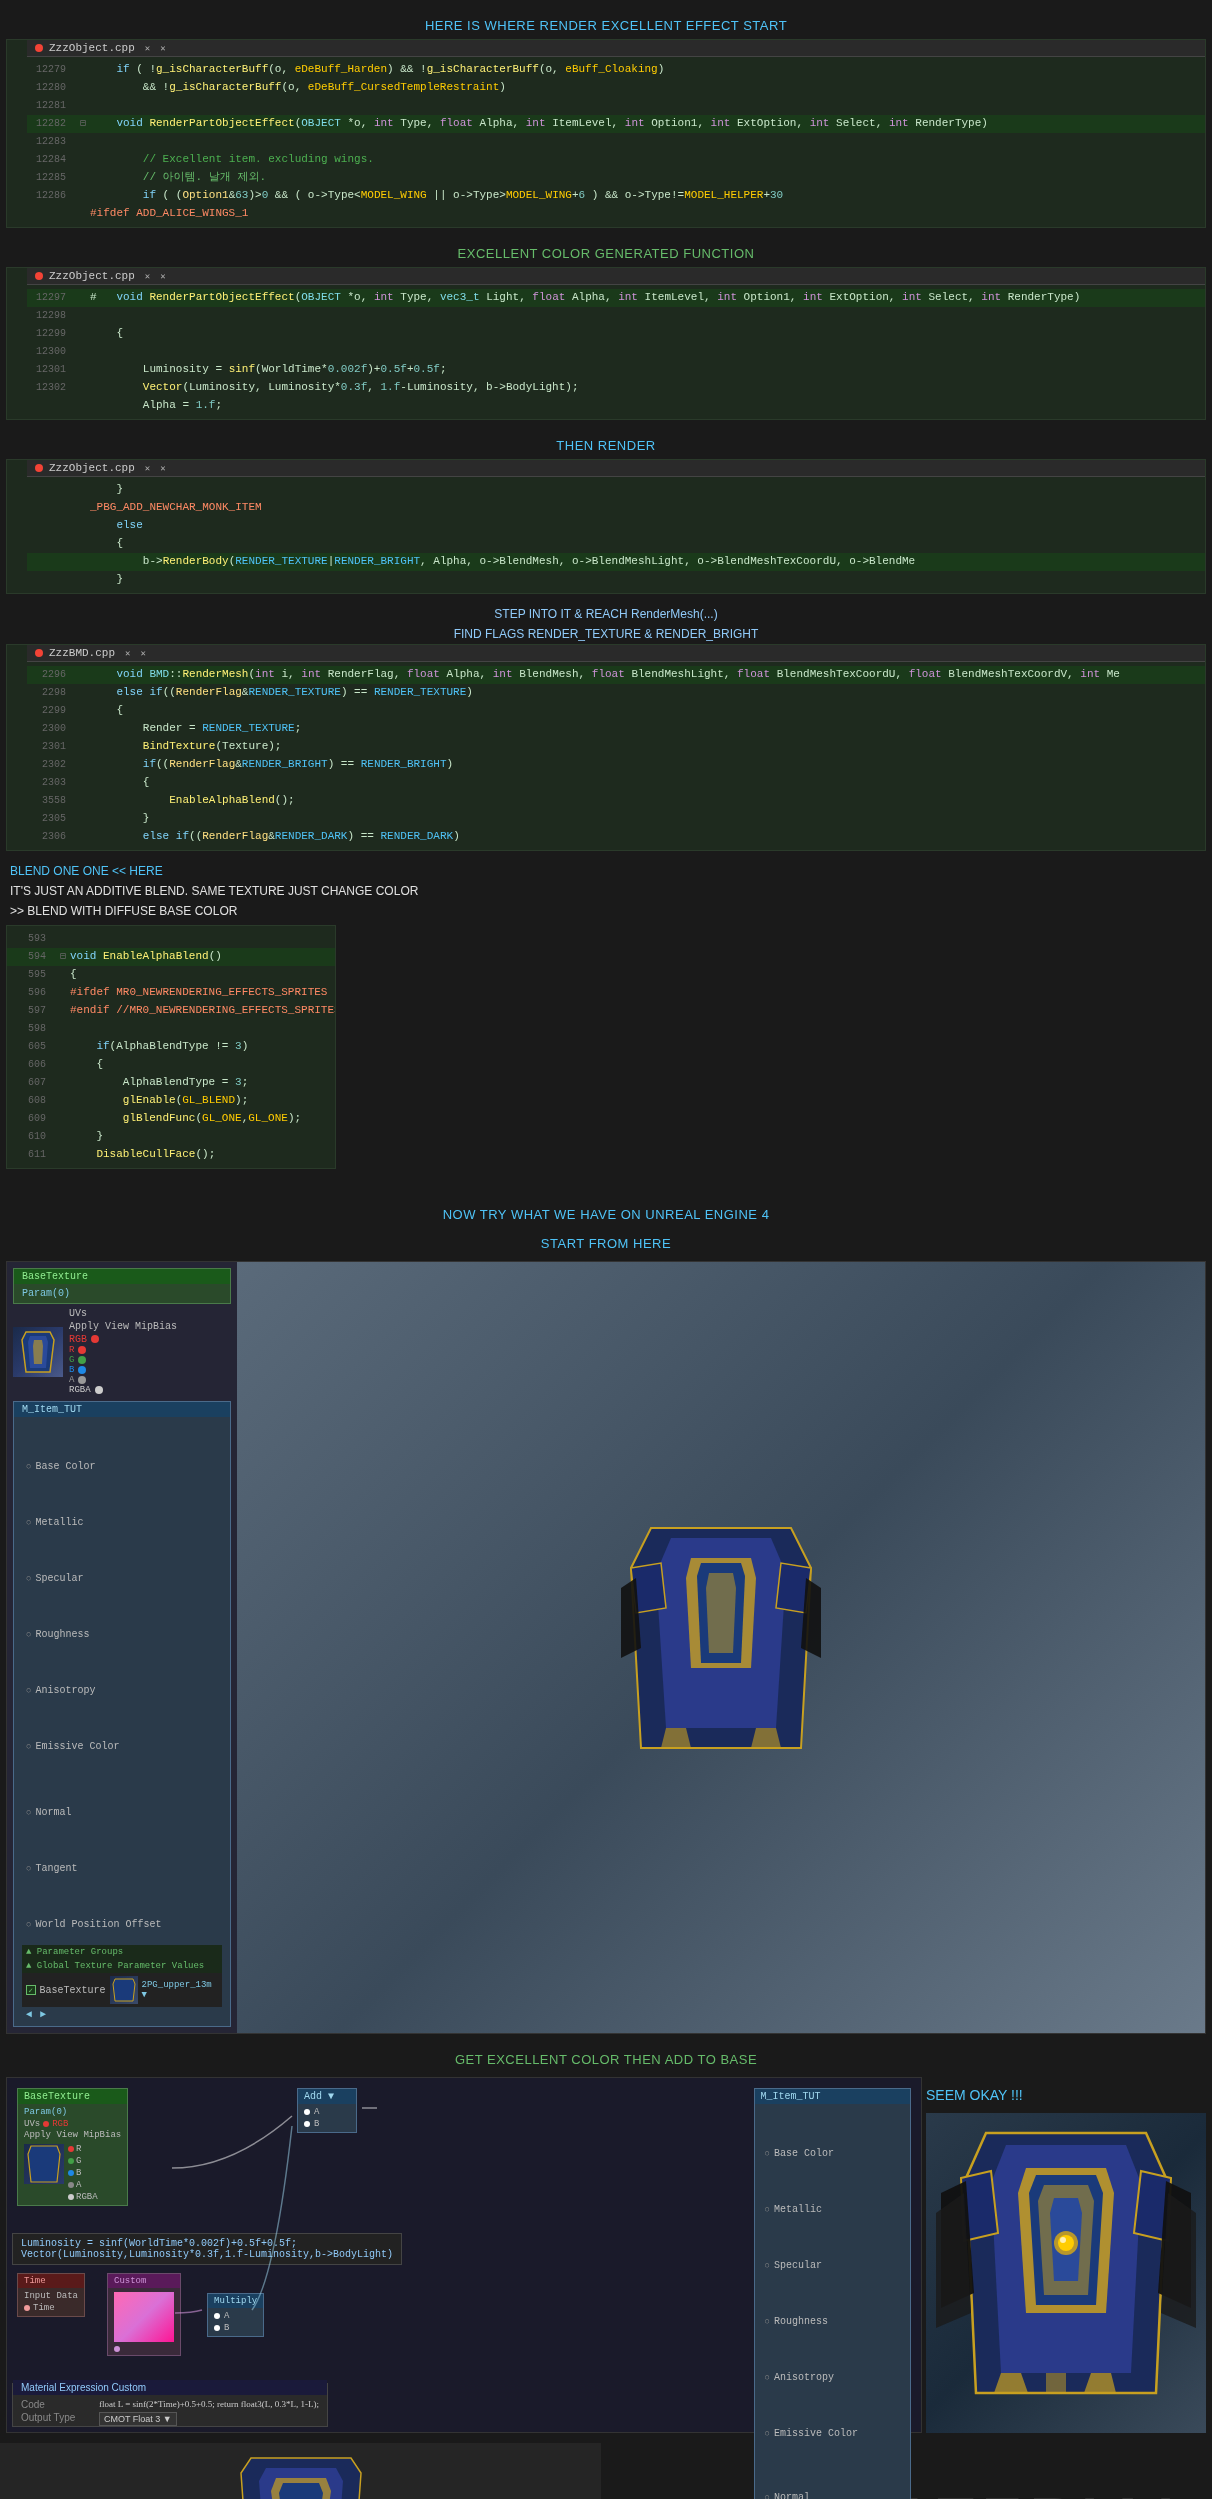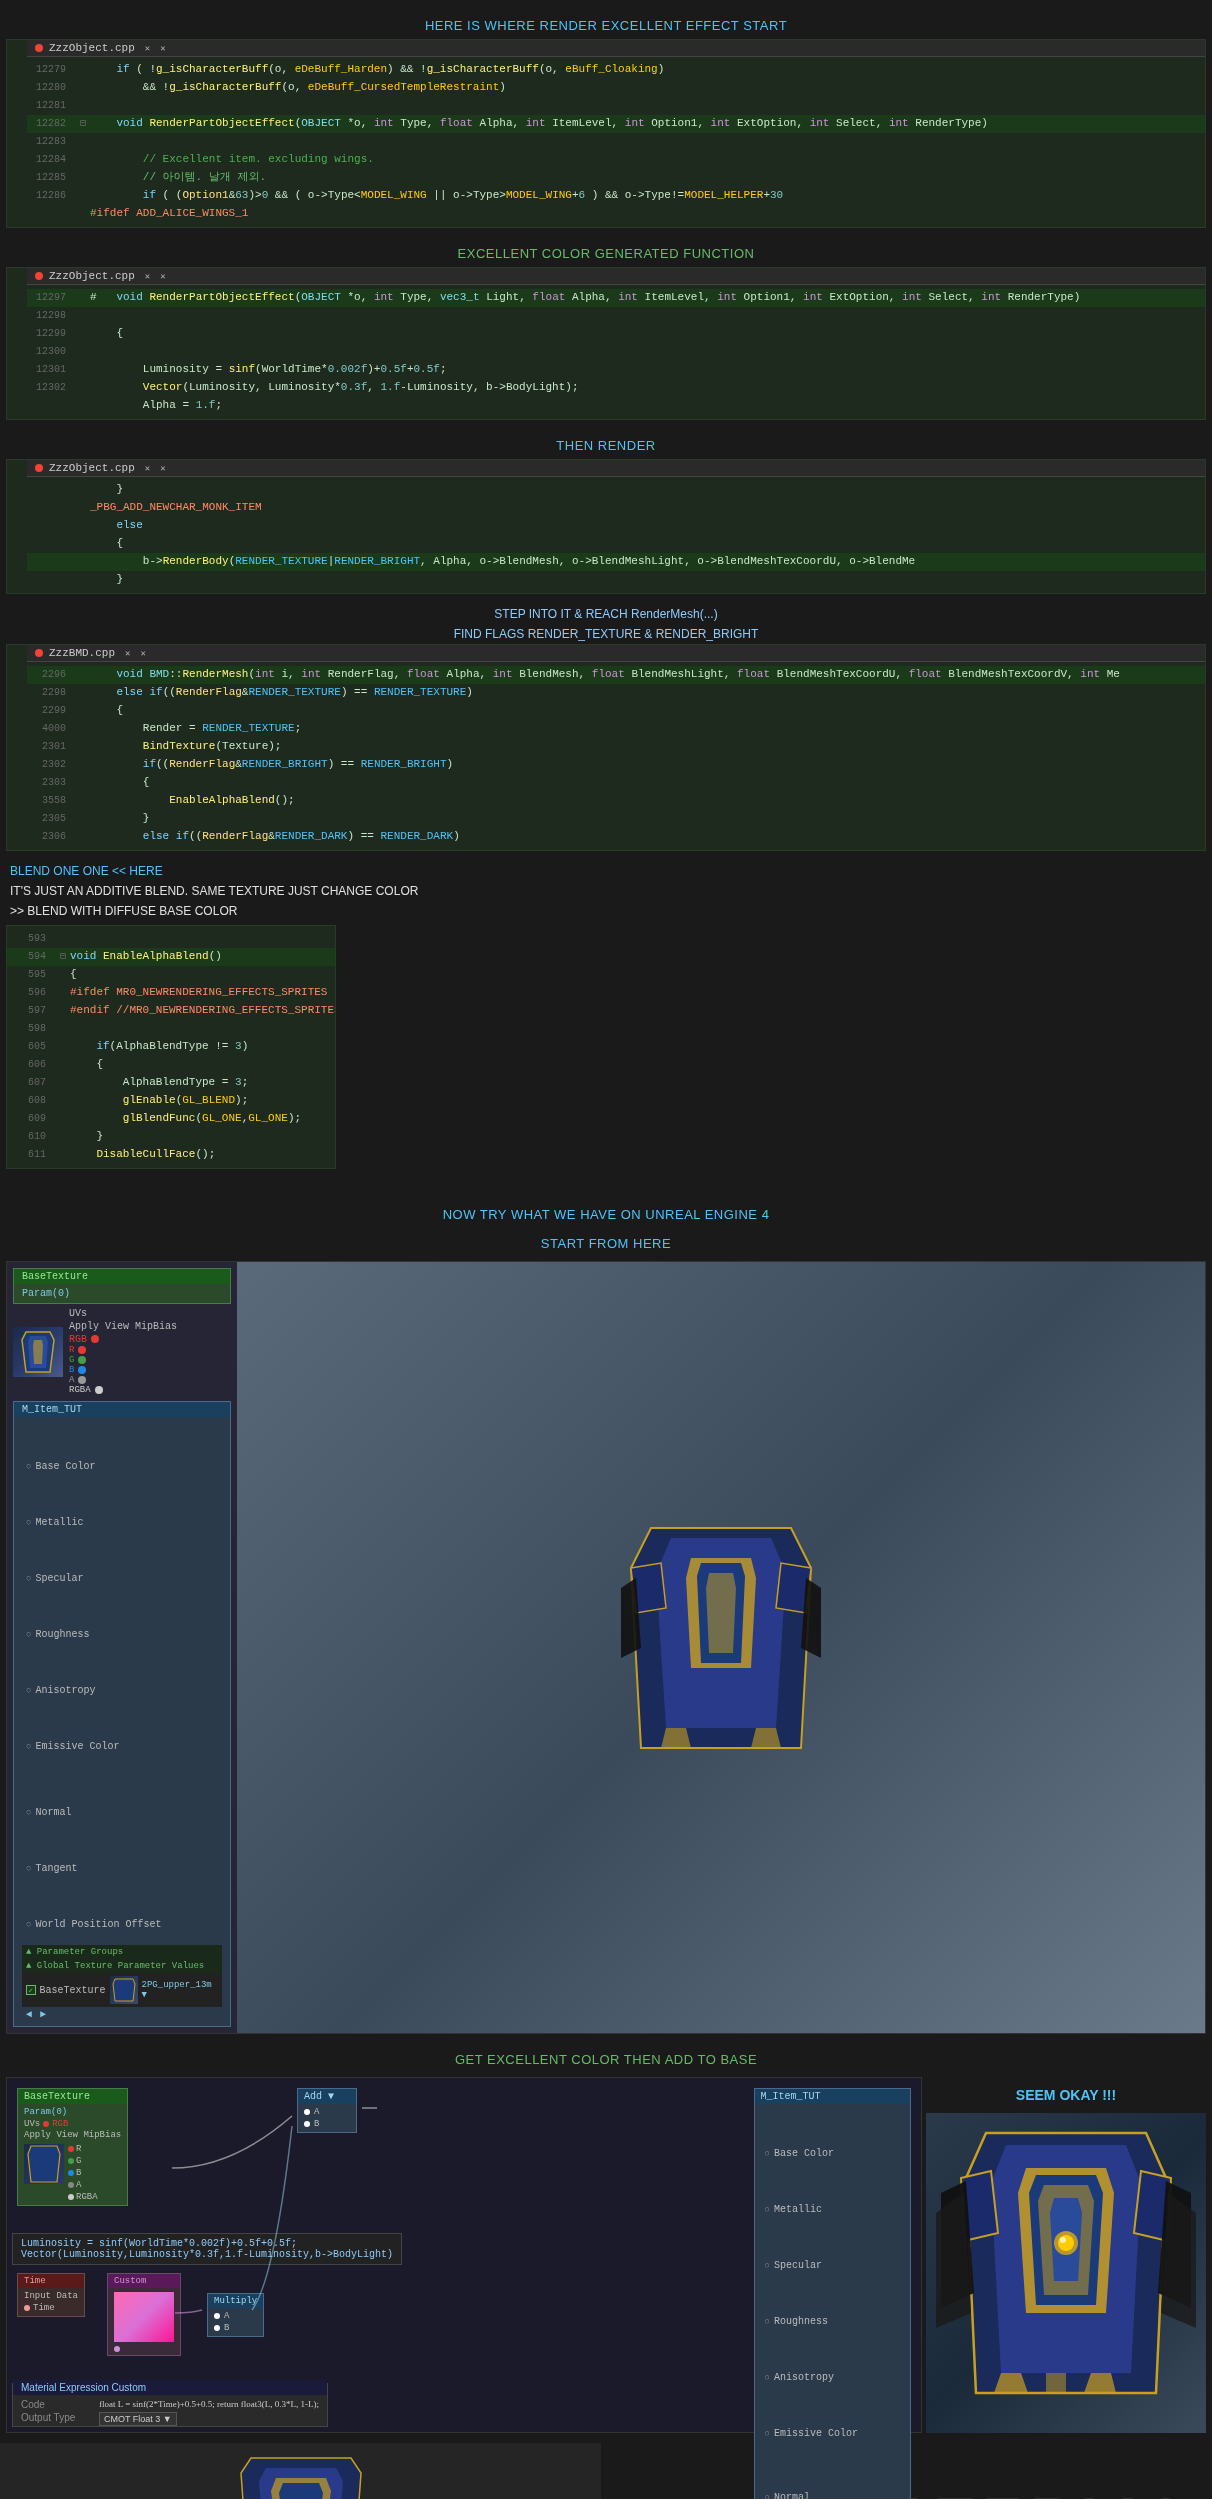--- a/index.html
+++ b/index.html
@@ -122,25 +122,25 @@
 
     .mat-output-row::before {
       content: '○';
       margin-right: 4px;
       color: #888;
       font-size: 9px;
     }
 
     
     .seem-okay {
-      text-align: center;
+      text-align: left;
       color: #4fc3f7;
       font-size: 14px;
       font-family: Arial, sans-serif;
-      font-weight: bold;
+      font-weight: normal;
       padding: 10px 0;
     }
 
     
     .material-text {
       color: #333;
       font-size: 60px;
       font-family: Arial, sans-serif;
       font-weight: bold;
       text-align: center;
@@ -381,21 +381,21 @@
         <span class="line-num">2298</span>
         <span class="line-fold"></span>
         <span class="line-code">    <span class="kw">else if</span>((<span class="param">RenderFlag</span>&amp;<span class="render-kw">RENDER_TEXTURE</span>) == <span class="render-kw">RENDER_TEXTURE</span>)</span>
       </div>
       <div class="code-line">
         <span class="line-num">2299</span>
         <span class="line-fold"></span>
         <span class="line-code">    {</span>
       </div>
       <div class="code-line">
-        <span class="line-num">4000</span>
+        <span class="line-num">2300</span>
         <span class="line-fold"></span>
         <span class="line-code">        Render = <span class="render-kw">RENDER_TEXTURE</span>;</span>
       </div>
       <div class="code-line">
         <span class="line-num">2301</span>
         <span class="line-fold"></span>
         <span class="line-code">        <span class="fn">BindTexture</span>(Texture);</span>
       </div>
       <div class="code-line">
         <span class="line-num">2302</span>

